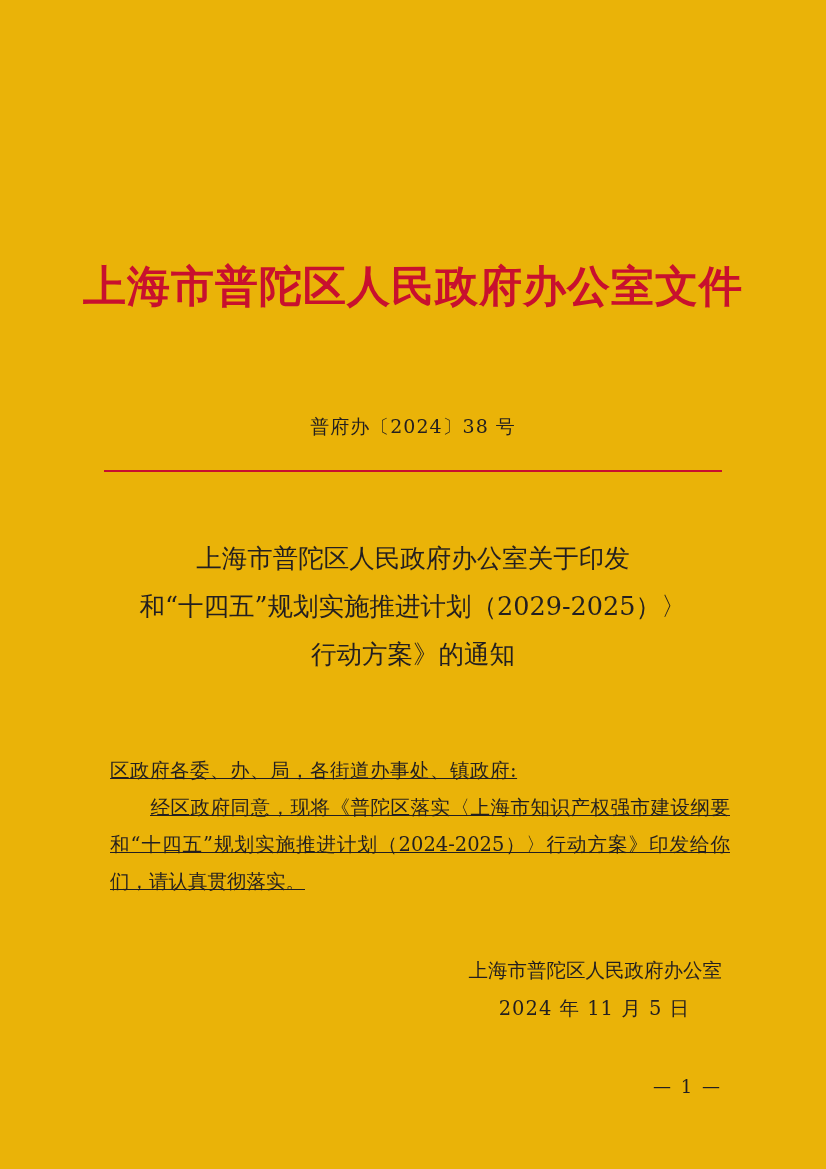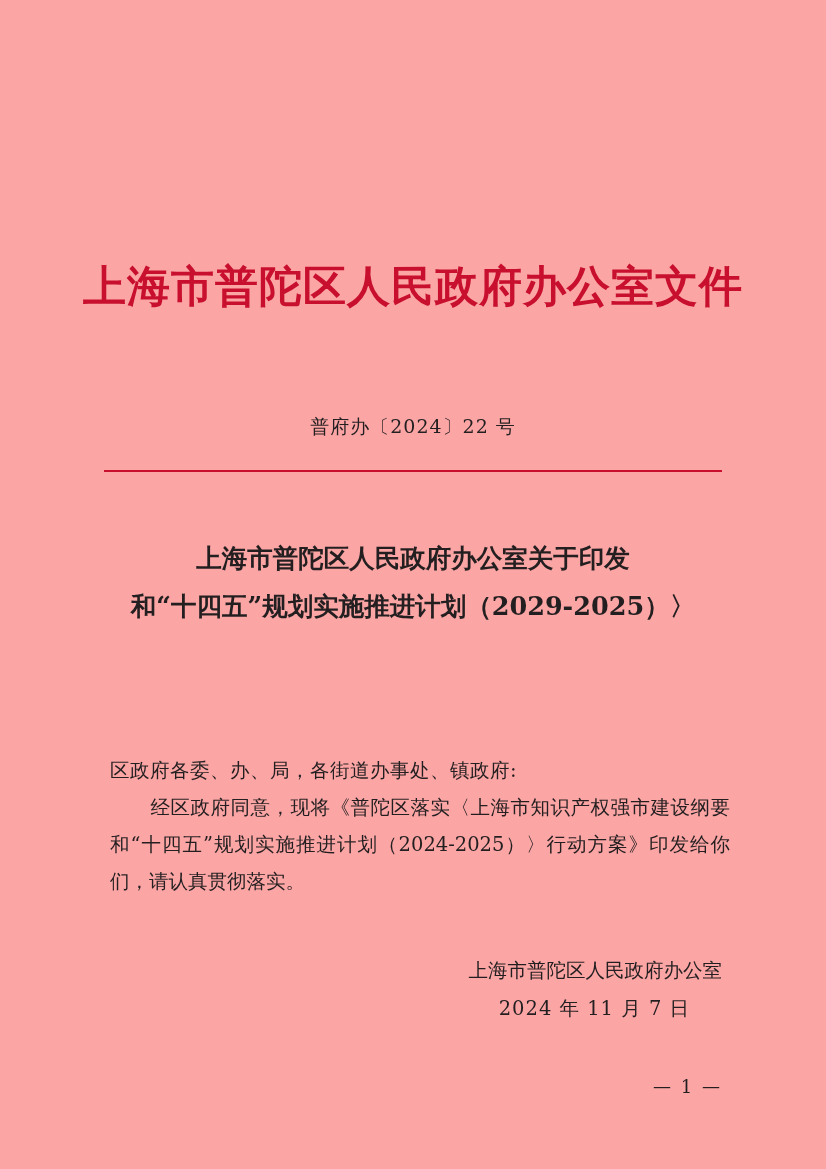--- a/index.html
+++ b/index.html
@@ -7,21 +7,21 @@
     padding: 0;
     background: #ffffff;
   }
   body {
     font-family: "DejaVu Serif", "Liberation Serif", serif;
   }
   .page {
     position: relative;
     width: 826px;
     height: 1169px;
-    background: #fca5a5;
+    background: #eab308;
     overflow: hidden;
     box-sizing: border-box;
   }
   .doc-header {
     position: absolute;
     top: 258px;
     left: 0;
     width: 100%;
     text-align: center;
     color: #c8102e;
@@ -51,37 +51,38 @@
     background: #c8102e;
   }
   .title-block {
     position: absolute;
     top: 534px;
     left: 104px;
     width: 618px;
     text-align: center;
     color: #231f20;
     font-size: 25.5px;
-    font-weight: bold;
+    font-weight: normal;
     line-height: 48px;
     font-family: "DejaVu Serif", "Liberation Serif", serif;
   }
   .title-block .tline {
     display: block;
     white-space: nowrap;
   }
   .body-block {
     position: absolute;
     top: 752px;
     left: 110px;
     width: 620px;
     color: #231f20;
     font-size: 19.5px;
     line-height: 37px;
     font-family: "DejaVu Serif", "Liberation Serif", serif;
+    text-decoration: underline;
   }
   .body-block p {
     margin: 0;
   }
   .body-block .salutation {
     letter-spacing: 0.5px;
   }
   .body-block .para {
     text-align: justify;
     text-justify: inter-ideograph;
@@ -121,34 +122,35 @@
     font-family: "DejaVu Serif", "Liberation Serif", serif;
   }
 </style>
 </head>
 <body>
 
 <div class="page">
 
   <div class="doc-header">上海市普陀区人民政府办公室文件</div>
 
-  <div class="doc-number">普府办〔2024〕22 号</div>
+  <div class="doc-number">普府办〔2024〕38 号</div>
 
   <div class="red-rule"></div>
 
   <div class="title-block">
     <span class="tline">上海市普陀区人民政府办公室关于印发</span>
     <span class="tline">和“十四五”规划实施推进计划（2029-2025）〉</span>
+    <span class="tline">行动方案》的通知</span>
   </div>
 
   <div class="body-block">
     <p class="salutation">区政府各委、办、局，各街道办事处、镇政府:</p>
     <p class="para"><span class="indent"></span><span>经区政府同意，现将《普陀区落实〈上海市知识产权强市建设纲要和“十四五”规划实施推进计划（2024-2025）〉行动方案》印发给你们，请认真贯彻落实。</span></p>
   </div>
 
   <div class="signature">
     <span class="sig-line">上海市普陀区人民政府办公室</span>
-    <span class="sig-date">2024 年 11 月 7 日</span>
+    <span class="sig-date">2024 年 11 月 5 日</span>
   </div>
 
   <div class="page-number">— 1 —</div>
 
 </div>
 
 </body></html>

